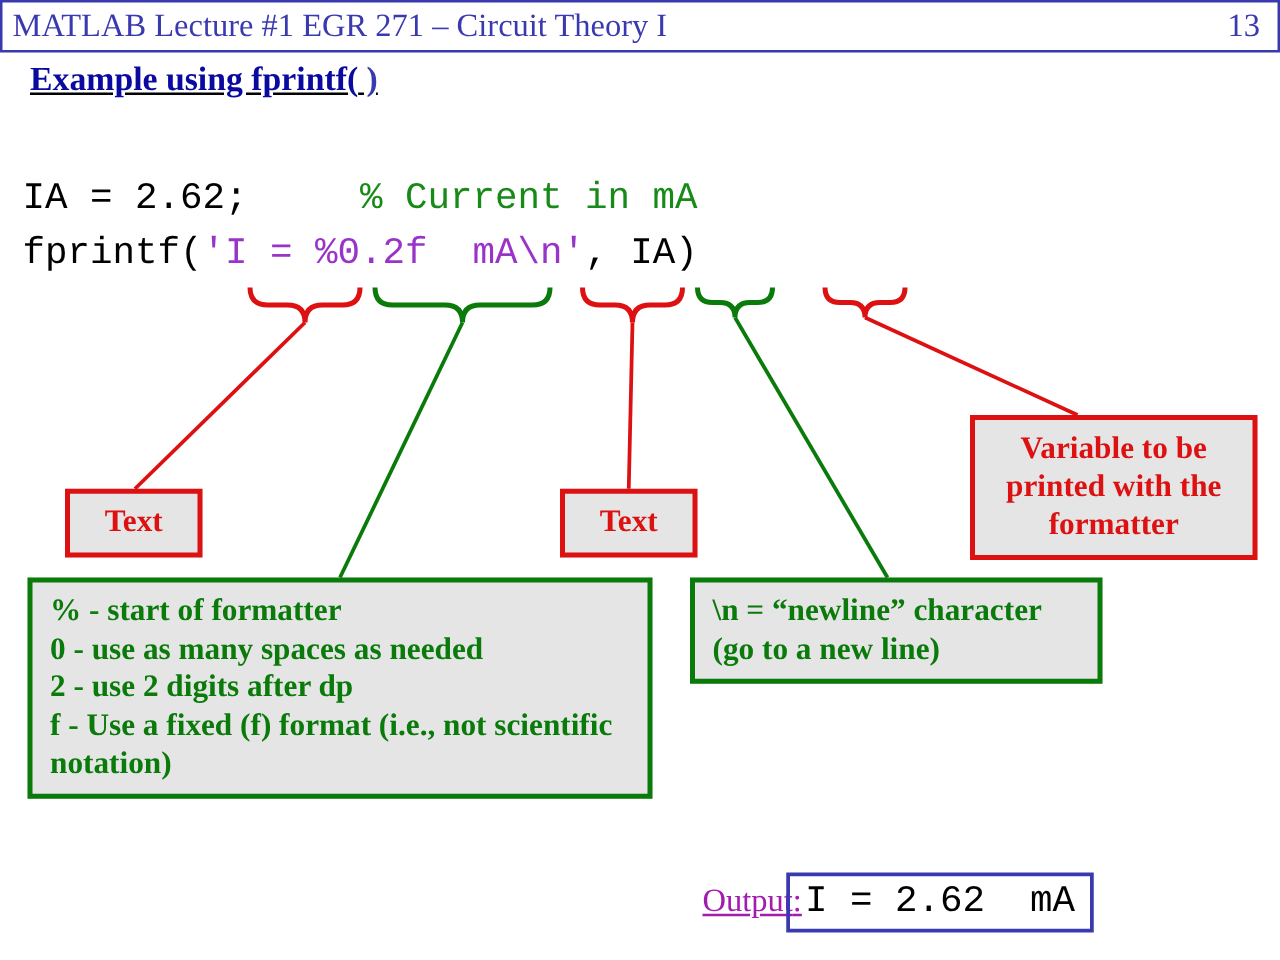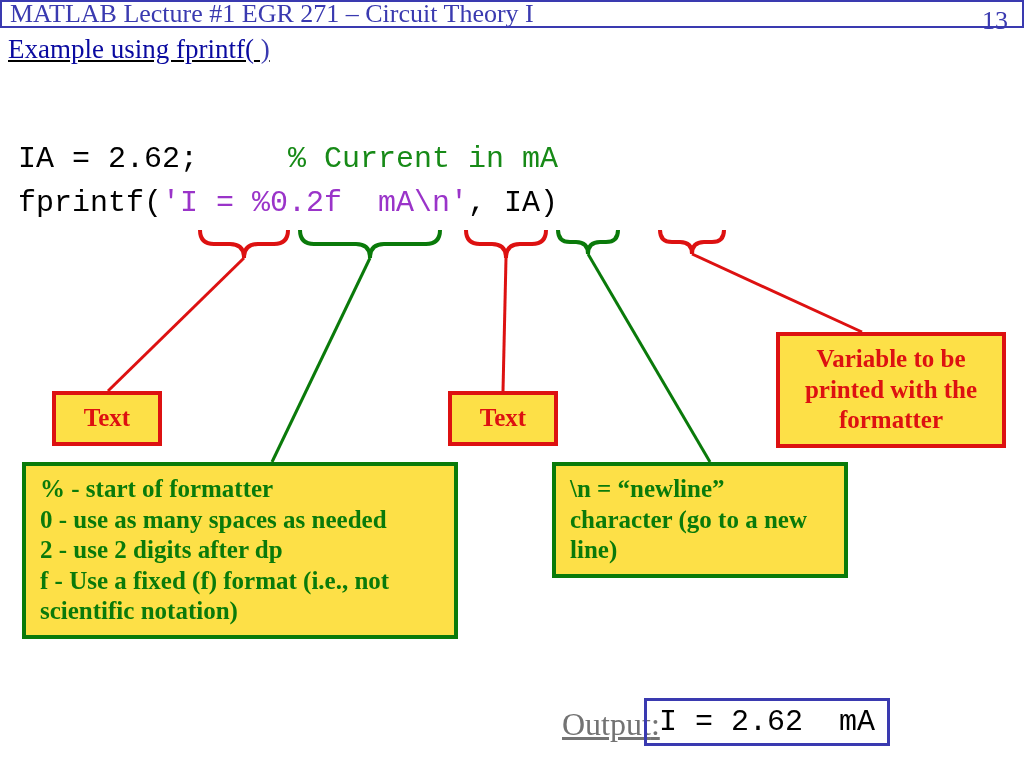--- a/index.html
+++ b/index.html
@@ -7,40 +7,40 @@
     margin: 0;
     width: 1024px;
     height: 768px;
     font-family: "Times New Roman", serif;
     background: #fff;
     position: relative;
     overflow: hidden;
   }
   .titlebar {
     border: 2px solid #3a3ab0;
-    height: 28px;
+    height: 42px;
     display: flex;
     align-items: center;
     padding: 0 8px;
     position: relative;
   }
   .titlebar-text {
     color: #3a3ab0;
     font-size: 26px;
   }
   .page-number {
     position: absolute;
     right: 14px;
     top: 4px;
     color: #3a3ab0;
     font-size: 26px;
   }
   .heading {
-    margin: 6px 0 0 8px;
-    font-weight: normal;
+    margin: 6px 0 0 24px;
+    font-weight: bold;
     text-decoration: underline;
     font-size: 27px;
   }
   .heading .h-a { color: #0a0aa0; }
   .heading .h-b { color: #3a3ab0; }
 
   .code-area {
     position: absolute;
     left: 18px;
     top: 138px;
@@ -54,29 +54,29 @@
   .tok-s  { color: #9a34c9; }   
 
   .box {
     position: absolute;
     border-width: 4px;
     border-style: solid;
     padding: 8px 14px;
     font-weight: bold;
     font-size: 25px;
     line-height: 1.22;
-    background: #fde047;
+    background: #e5e5e5;
   }
   .box.red   { border-color: #d11; color: #d11; }
   .box.green { border-color: #0a7a0a; color: #0a7a0a; }
 
   .output-label {
     position: absolute;
-    color: #737373;
-    font-size: 32px;
+    color: #a21caf;
+    font-size: 26px;
     text-decoration: underline;
   }
   .output-box {
     position: absolute;
     border: 3px solid #3a3ab0;
     font-family: "Courier New", monospace;
     font-size: 30px;
     padding: 4px 12px;
     white-space: pre;
   }
@@ -98,28 +98,28 @@
 <div class="heading">
   <span class="h-a">Example using fprintf(</span><span class="h-b"> )</span>
 </div>
 
 <div class="code-area"><span class="tok-k">IA = 2.62;     </span><span class="tok-cm">% Current in mA</span>
 <span class="tok-k">fprintf(</span><span class="tok-s">'I = %0.2f  mA</span><span class="tok-s">\n</span><span class="tok-s">'</span><span class="tok-k">, IA)</span></div>
 
 <div class="box red" style="left:52px;  top:391px; width:110px; text-align:center;"><span>Text</span></div>
 <div class="box red" style="left:448px; top:391px; width:110px; text-align:center;"><span>Text</span></div>
 <div class="box red" style="left:776px; top:332px; width:230px; text-align:center;"><span>Variable to be printed with the formatter</span></div>
-<div class="box green" style="left:22px;  top:462px; width:436px; white-space:pre-line;"><span>% - start of formatter
+<div class="box green" style="left:22px;  top:462px; width:500px; white-space:pre-line;"><span>% - start of formatter
 0 - use as many spaces as needed
 2 - use 2 digits after dp
 f - Use a fixed (f) format (i.e., not scientific notation)</span></div>
-<div class="box green" style="left:552px; top:462px; width:296px;"><span>\n = “newline” character (go to a new line)</span></div>
+<div class="box green" style="left:552px; top:462px; width:330px;"><span>\n = “newline” character (go to a new line)</span></div>
 
 <span class="output-label" style="left:562px; top:706px;"><span>Output</span>:</span>
-<div class="output-box" style="left:644px; top:698px;"><span>I = 2.62  mA</span></div>
+<div class="output-box" style="left:629px; top:698px;"><span>I = 2.62  mA</span></div>
 
 <svg class="overlay">
 
   <path d="M200 230 q0 14 14 14 h16 q14 0 14 14 q0 -14 14 -14 h16 q14 0 14 -14" stroke="#d11" stroke-width="4" fill="none"></path>
 
   <path d="M300 230 q0 14 14 14 h42 q14 0 14 14 q0 -14 14 -14 h42 q14 0 14 -14" stroke="#0a7a0a" stroke-width="4" fill="none"></path>
 
   <path d="M466 230 q0 14 14 14 h12 q14 0 14 14 q0 -14 14 -14 h12 q14 0 14 -14" stroke="#d11" stroke-width="4" fill="none"></path>
 
   <path d="M558 230 q0 12 12 12 h6 q12 0 12 12 q0 -12 12 -12 h6 q12 0 12 -12" stroke="#0a7a0a" stroke-width="4" fill="none"></path>

